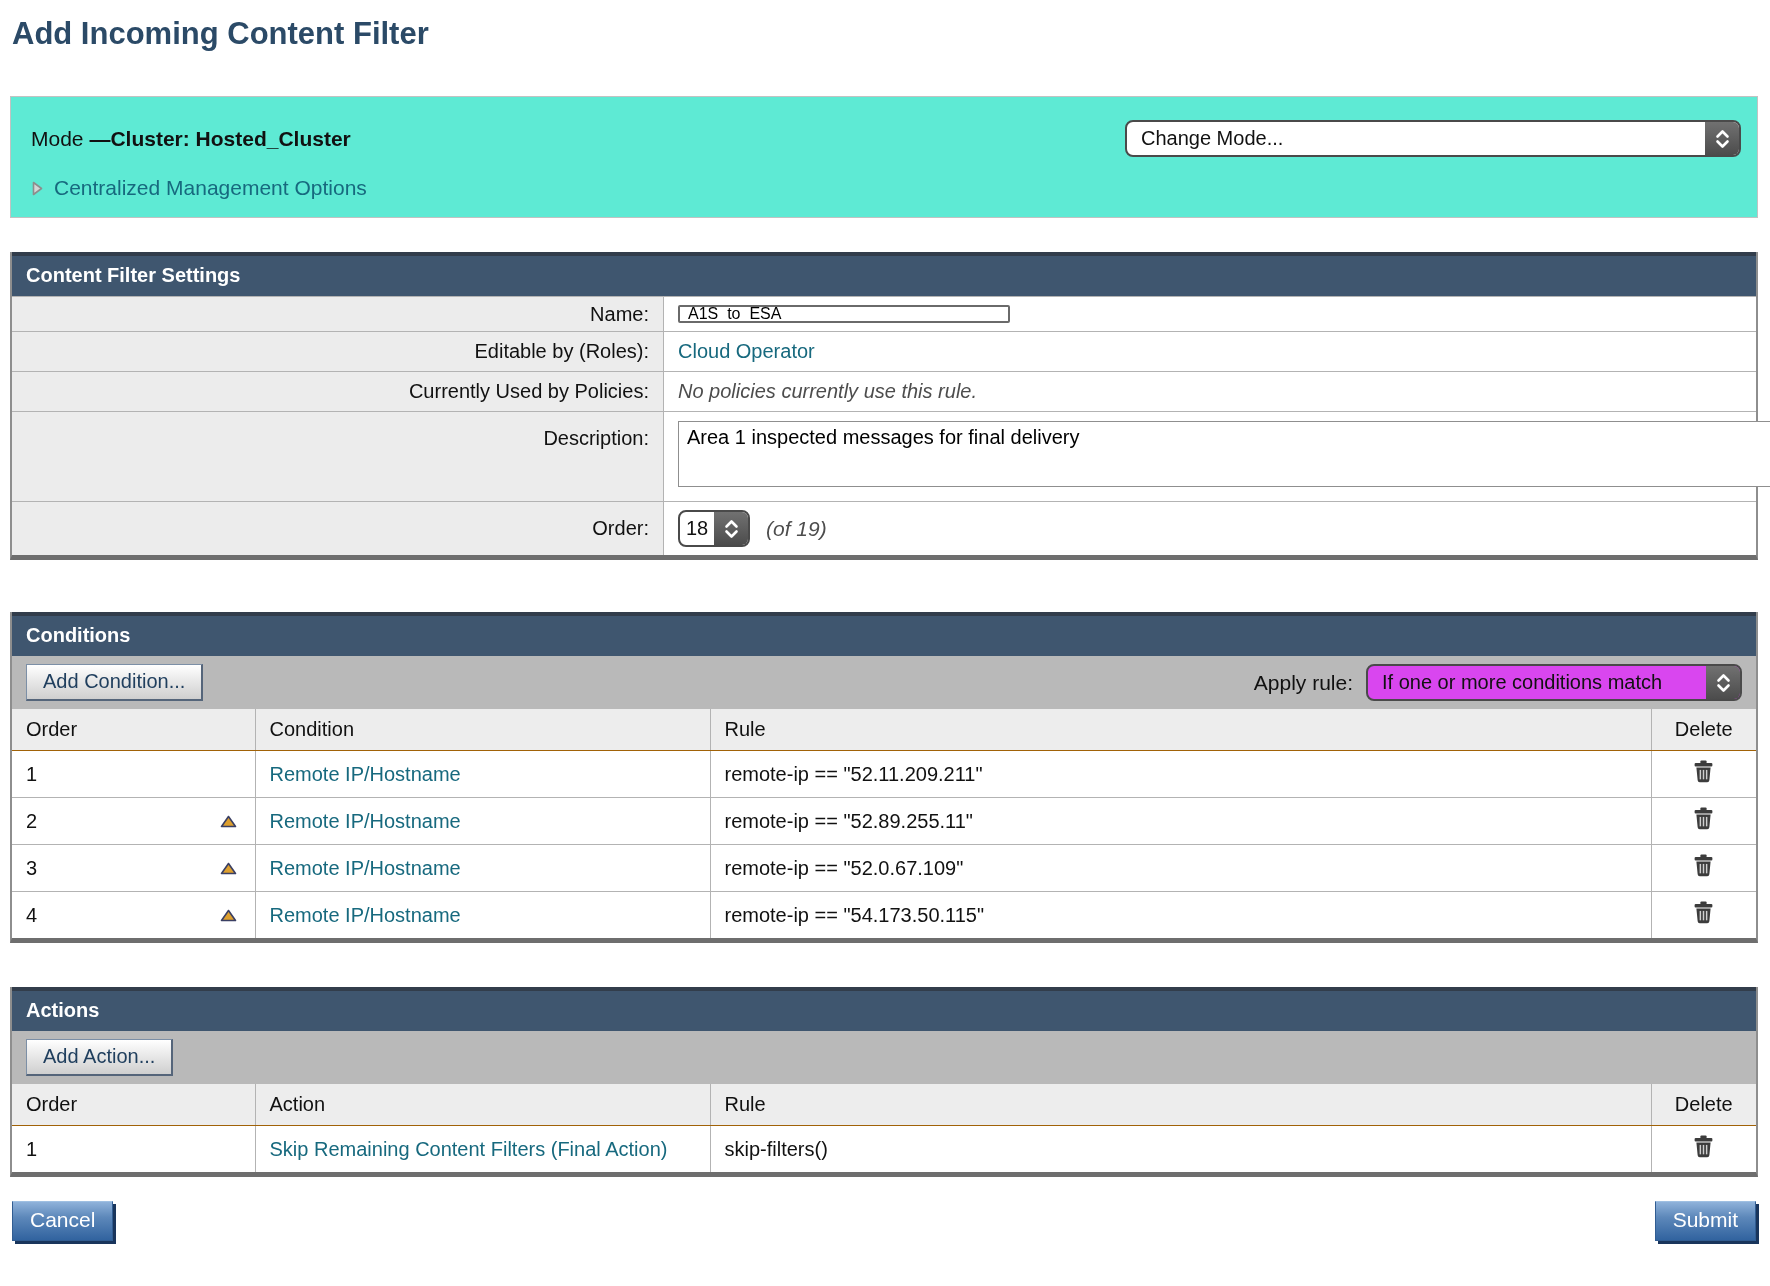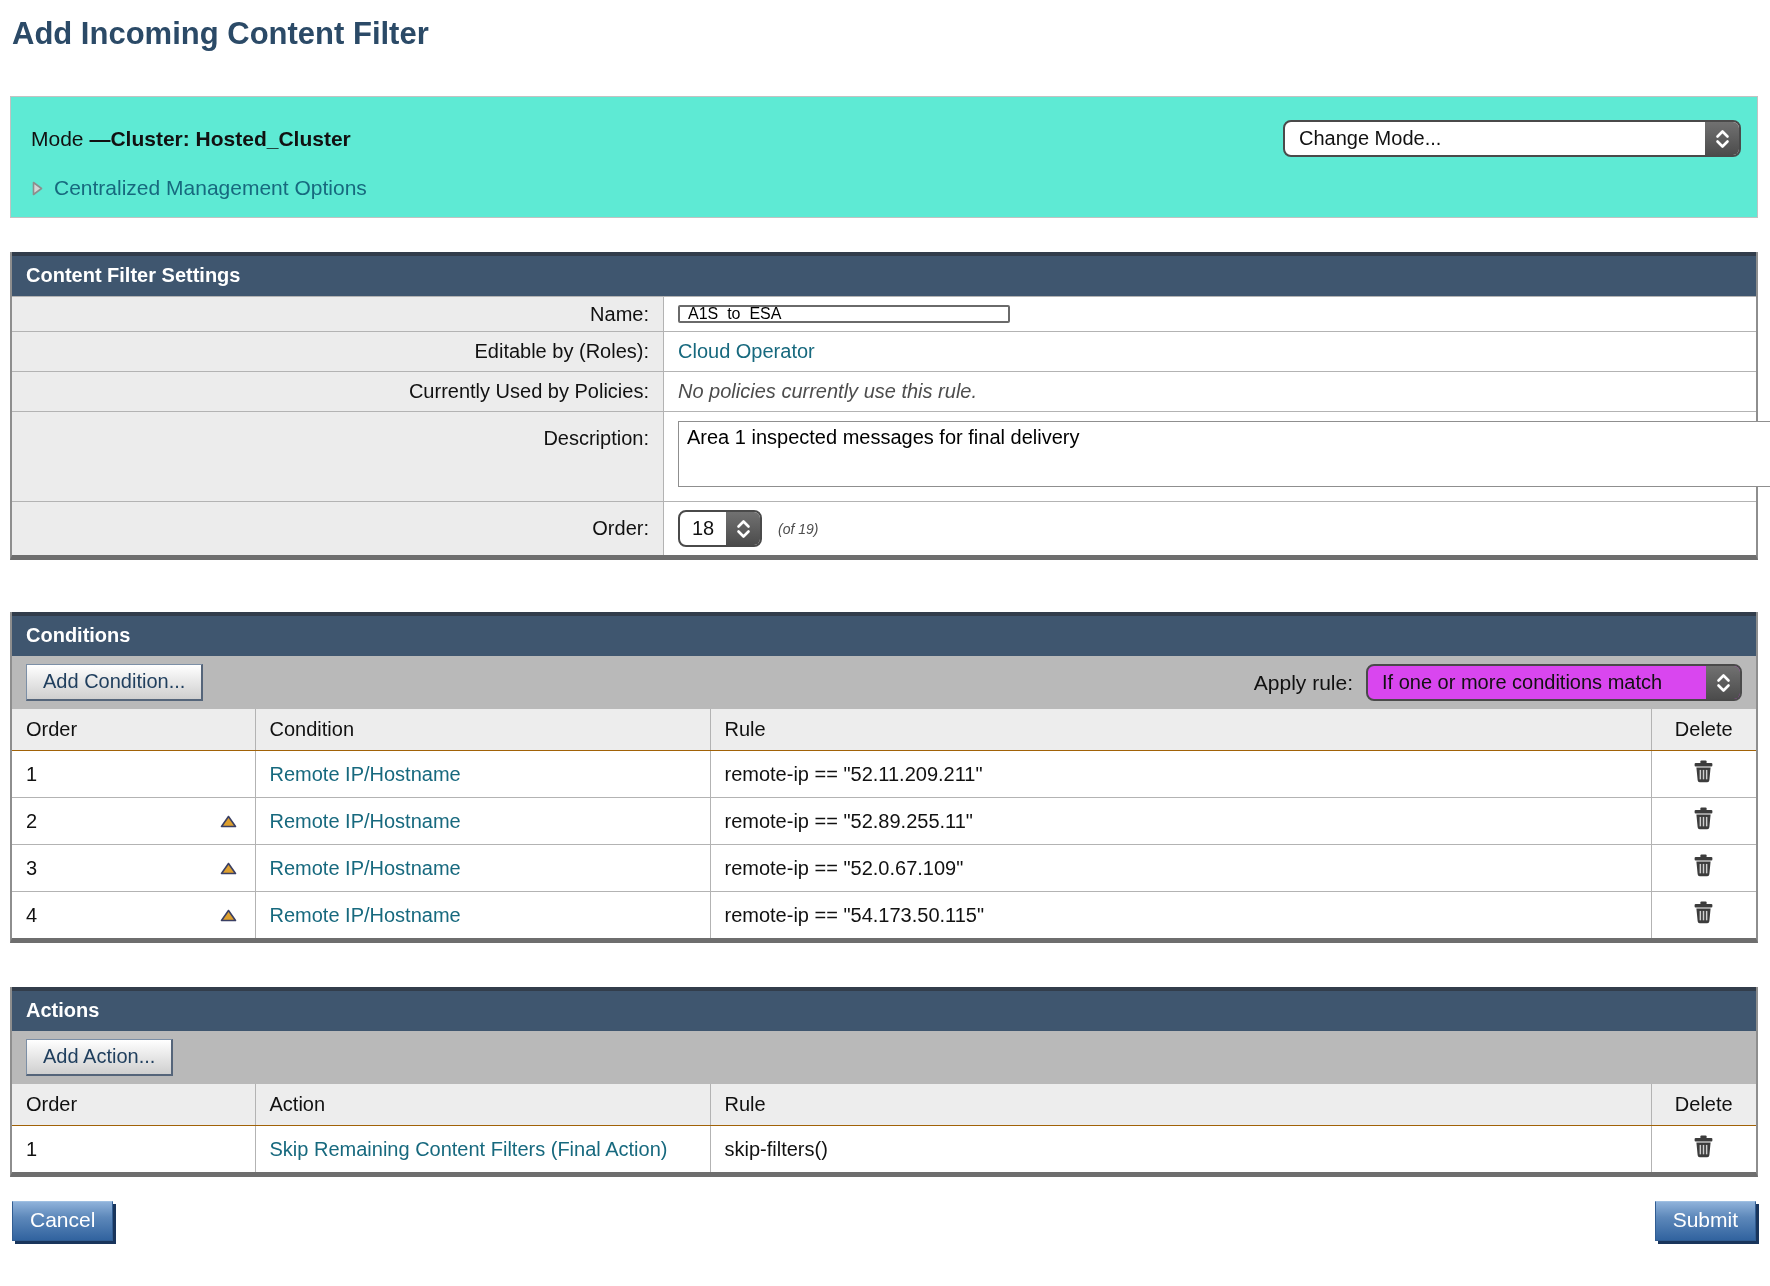--- a/index.html
+++ b/index.html
@@ -37,22 +37,22 @@
     display:inline-flex; align-items:stretch;
     background:#fff; border:2px solid #4a4a4a; border-radius:8px;
     overflow:hidden; height:37px;
   }
   .msel .val { display:flex; align-items:center; padding:0 14px; font-size:20px; white-space:nowrap; flex:1; }
   .msel .cap {
     width:34px; flex-shrink:0;
     background:linear-gradient(#717171,#4c4c4c);
     display:flex; align-items:center; justify-content:center;
   }
-  .msel-changemode { width: 458px; }
-  .msel-order { width: 84px; }
+  .msel-changemode { width: 616px; }
+  .msel-order { width: 72px; }
   .msel-order .val { justify-content:center; padding:0 6px; }
   .msel-apply { width: 376px; background:#d946ef; }
 
   
   .panel {
     border-left: 2px solid #8e8e8e;
     border-right: 2px solid #8e8e8e;
     border-bottom: 5px solid #6e6e6e;
   }
   .panel-header {
@@ -87,21 +87,21 @@
   .ta-wrap { position:relative; width:1122px; }
   .desc-textarea {
     width:100%; height:66px; resize:none;
     border:1px solid #8f8f8f;
     font-family:inherit; font-size:20px; padding:4px 8px; color:#000;
   }
   .resize-handle {
     position:absolute; right:2px; bottom:4px; width:13px; height:13px;
     background: repeating-linear-gradient(135deg, transparent 0 3px, #a9a9a9 3px 4px);
   }
-  .order-suffix { margin-left:16px; font-size:14px; }
+  .order-suffix { margin-left:16px; font-size:21px; }
 
   
   .toolbar {
     background:#b9b9b9;
     padding: 8px 14px;
     display:flex; align-items:center; justify-content:space-between;
     min-height: 53px;
   }
   .add-btn {
     font-family:inherit; font-size:20px; color:#203f5e;

